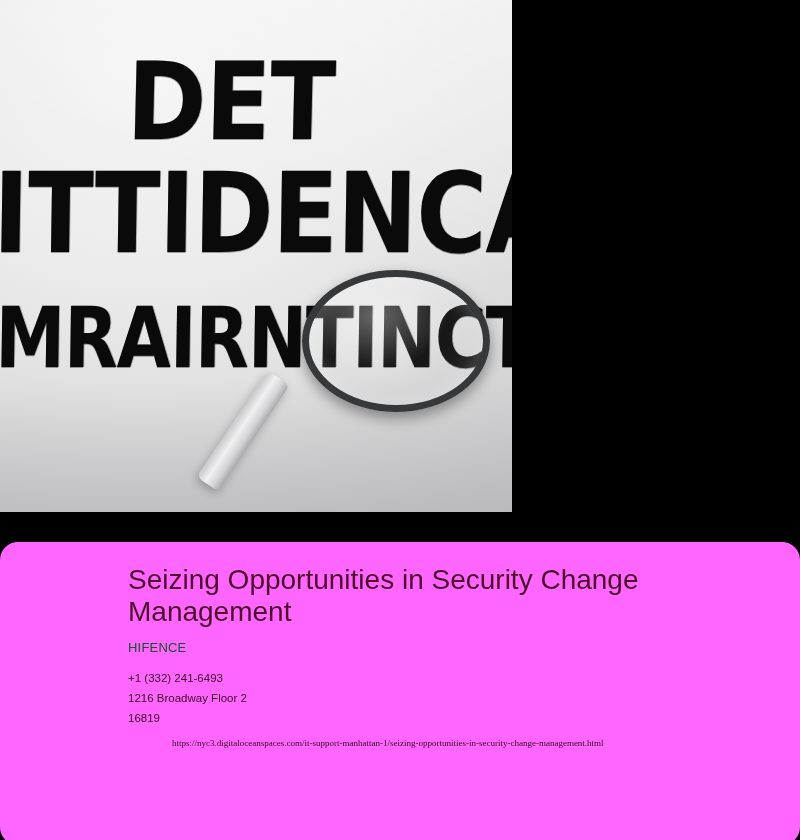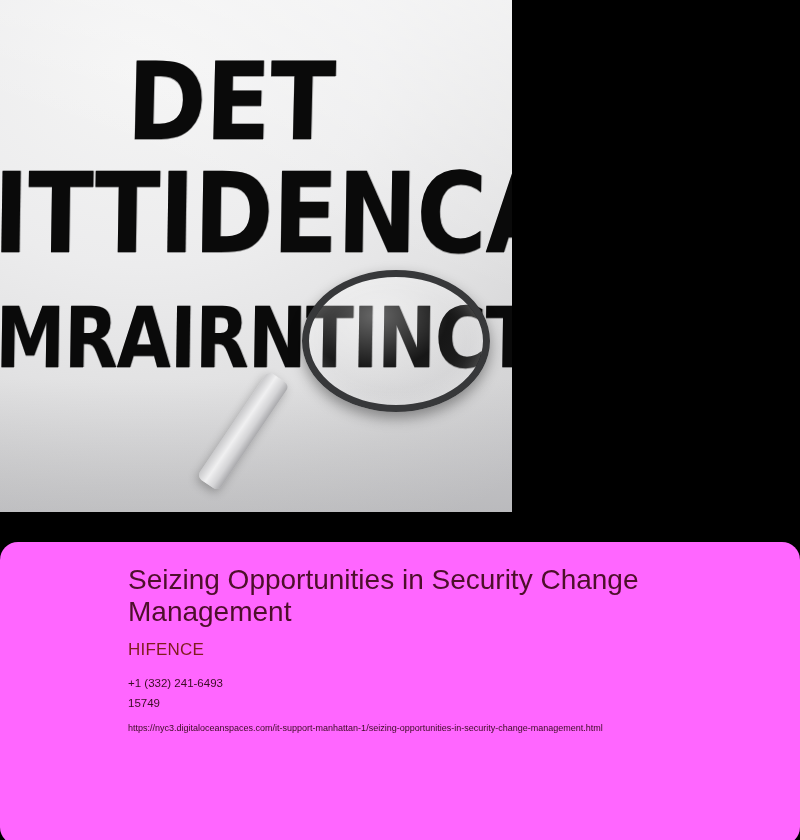--- a/index.html
+++ b/index.html
@@ -162,45 +162,46 @@
     line-height: 1.14;
     color: #4d0f2a;
     max-width: 600px;
     letter-spacing: 0;
   }
 
   .brand-name {
     margin: 12px 0 12px 0;
     font-family: "Liberation Sans", sans-serif;
     font-weight: 400;
-    font-size: 17px;
+    font-size: 13px;
     line-height: 1.2;
-    color: #7f1d1d;
+    color: #14532d;
     letter-spacing: 0.2px;
   }
 
   .contact-block {
     margin-top: 14px;
   }
   .contact-line {
     font-family: "Liberation Sans", sans-serif;
     font-size: 11.5px;
     line-height: 1.72;
     color: #3a0c22;
   }
 
   .source-url {
     margin-top: 8px;
-    font-family: Liberation Sans, sans-serif;
+    font-family: Liberation Serif, serif;
     font-size: 9px;
     line-height: 1.4;
     color: #3a0c22;
     word-break: break-all;
     text-decoration: none;
     display: block;
+    margin-left: 44px;
   }
 </style>
 </head>
 <body>
 
 <div class="page">
 
   <div class="hero-region">
     <div class="hero-image">
       <div class="board"></div>
@@ -219,21 +220,22 @@
 
   <div class="info-panel">
     <div class="info-inner">
 
       <h1 class="post-title">Seizing Opportunities in Security Change Management</h1>
 
       <div class="brand-name">HIFENCE</div>
 
       <div class="contact-block">
         <div class="contact-line">+1 (332) 241-6493</div>
-        <div class="contact-line">15749</div>
+        <div class="contact-line">1216 Broadway Floor 2</div>
+        <div class="contact-line">16819</div>
       </div>
 
       <a class="source-url" href="#">https://nyc3.digitaloceanspaces.com/it-support-manhattan-1/seizing-opportunities-in-security-change-management.html</a>
 
     </div>
   </div>
 
 </div>
 
 </body></html>

